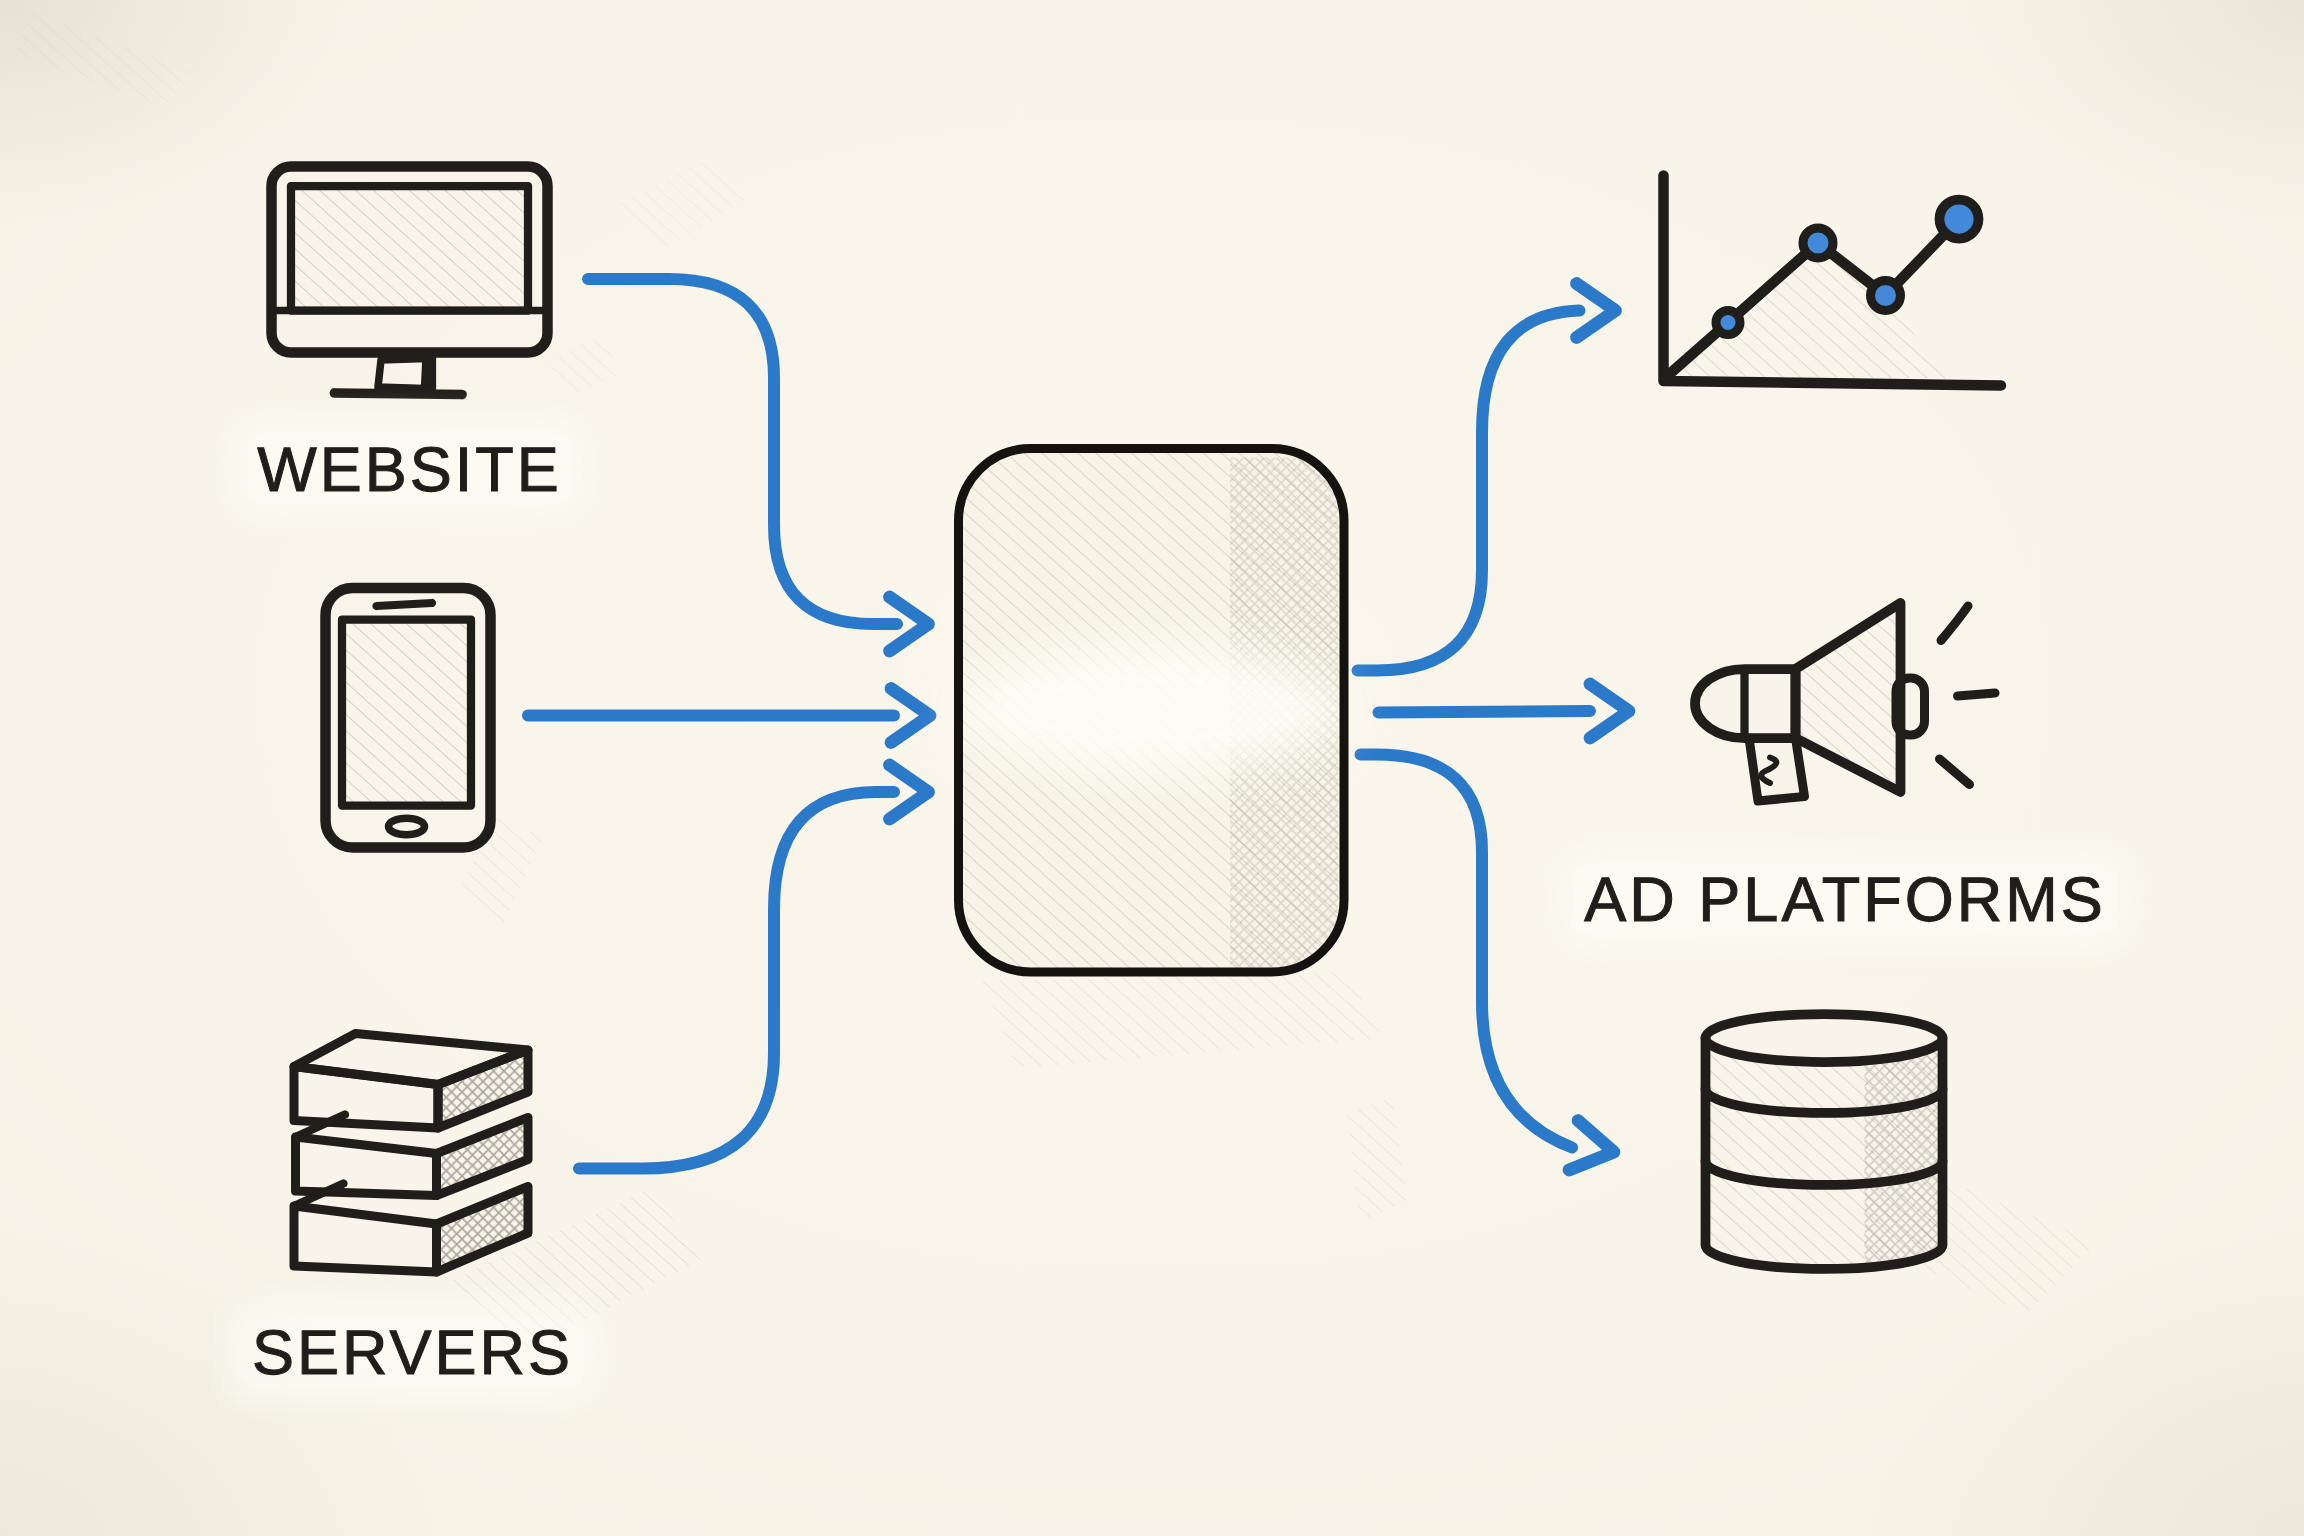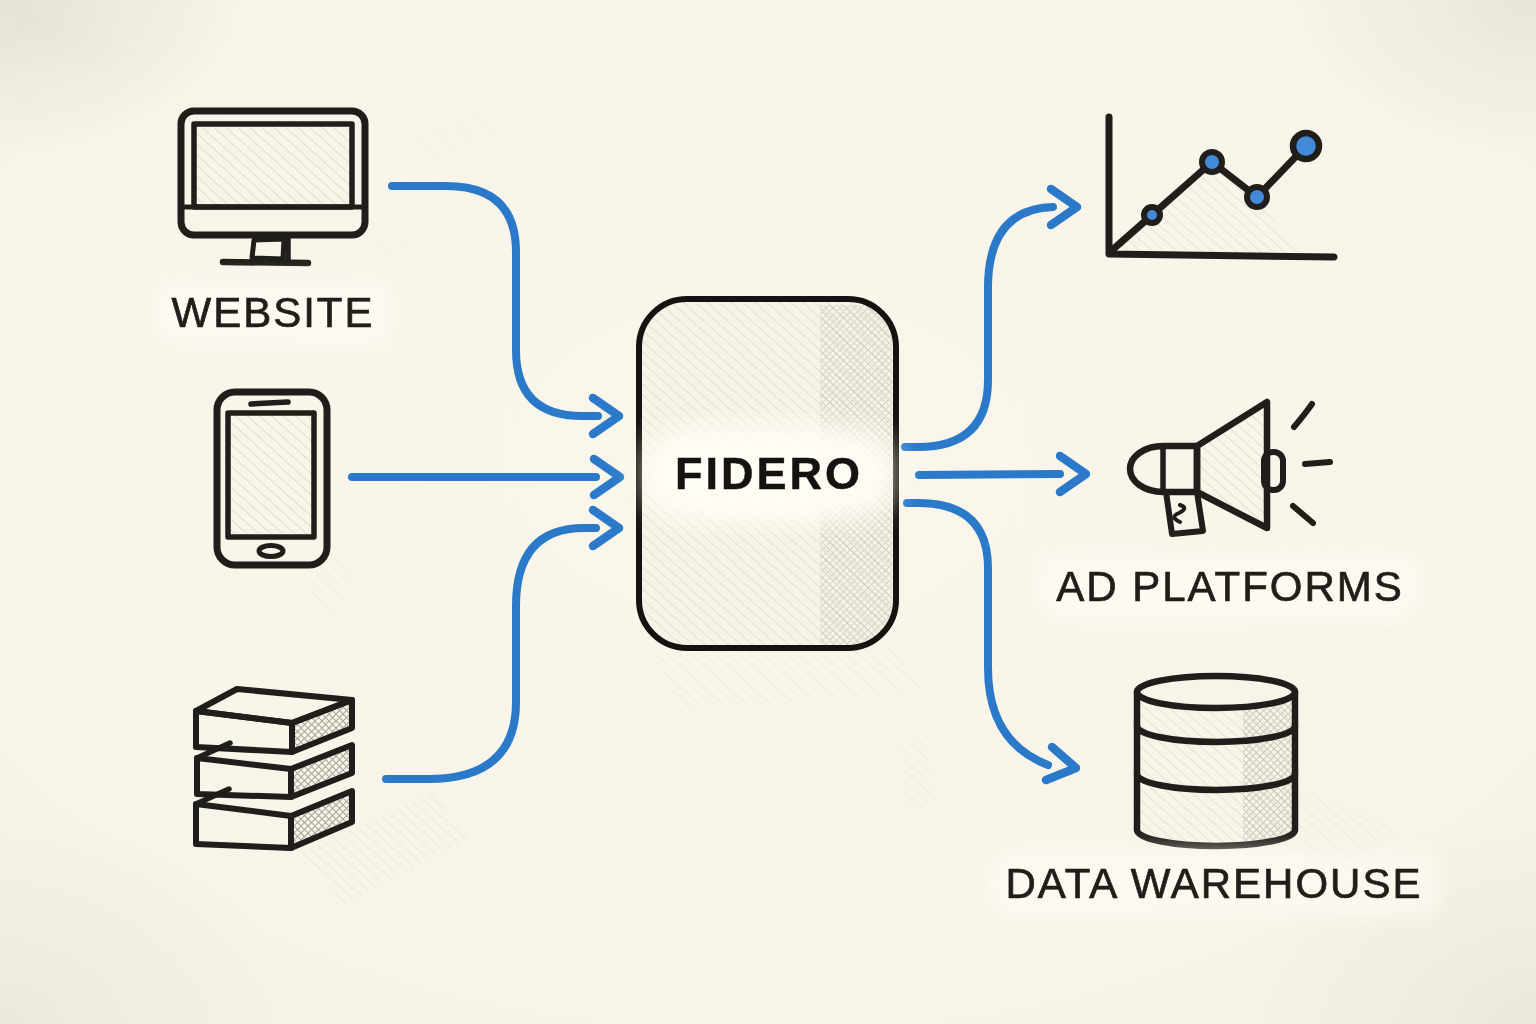--- a/index.html
+++ b/index.html
@@ -162,17 +162,16 @@
     <path d="M1137 692 L1137 830 A79 16 0 0 0 1295 830 L1295 692" fill="url(#hatch)" opacity="0.6" stroke="none"></path>
     <rect x="1243" y="688" width="54" height="164" fill="url(#crosshatch)" opacity="0.4" clip-path="url(#cylClip)" stroke="none"></rect>
     <ellipse cx="1216" cy="692" rx="79" ry="16" fill="#f8f4e9" stroke-width="6.5"></ellipse>
     <path d="M1137 692 L1137 830 A79 16 0 0 0 1295 830 L1295 692" stroke-width="6.5"></path>
     <path d="M1137 726 A79 16 0 0 0 1295 726" stroke-width="6.5"></path>
     <path d="M1137 774 A79 16 0 0 0 1295 774" stroke-width="6.5"></path>
   </g>
 </svg>
 
 <div class="label" style="left:273px;top:289px">WEBSITE</div>
-<div class="label" style="left:1230px;top:563px">AD PLATFORMS</div>
-<div class="label" style="left:1214px;top:860px">DATA WAREHOUSE</div>
-<div class="fidero-label" style="left:769px;top:446px">FIDERO</div>
+<div class="label" style="left:275px;top:878px">SERVERS</div>
+<div class="label" style="left:1230px;top:576px">AD PLATFORMS</div>
 
 </div>
 
 </body></html>

